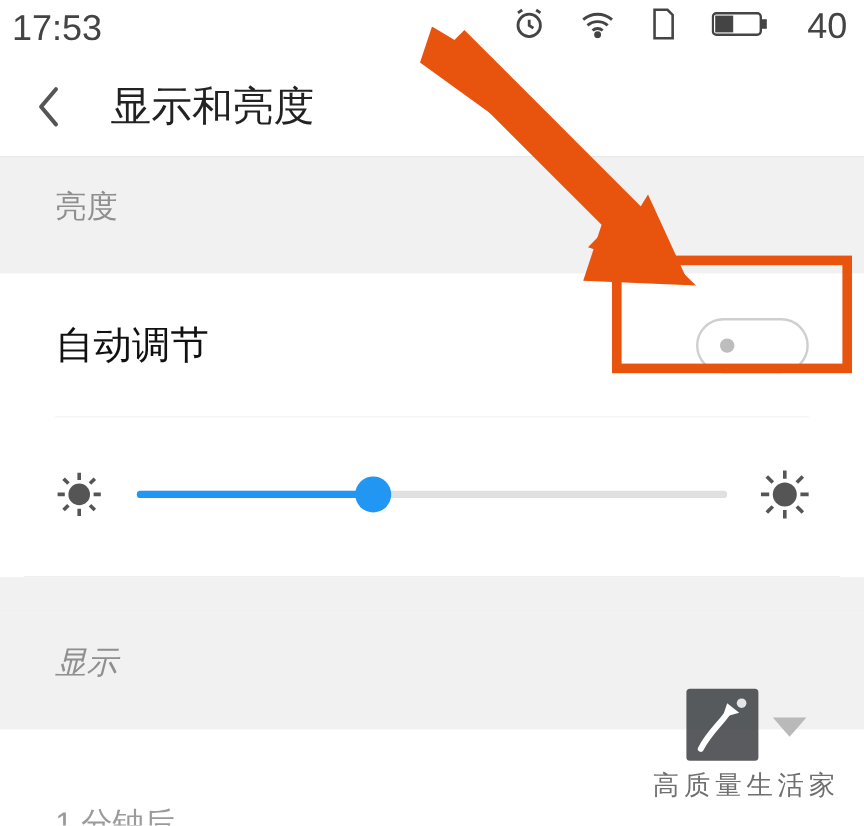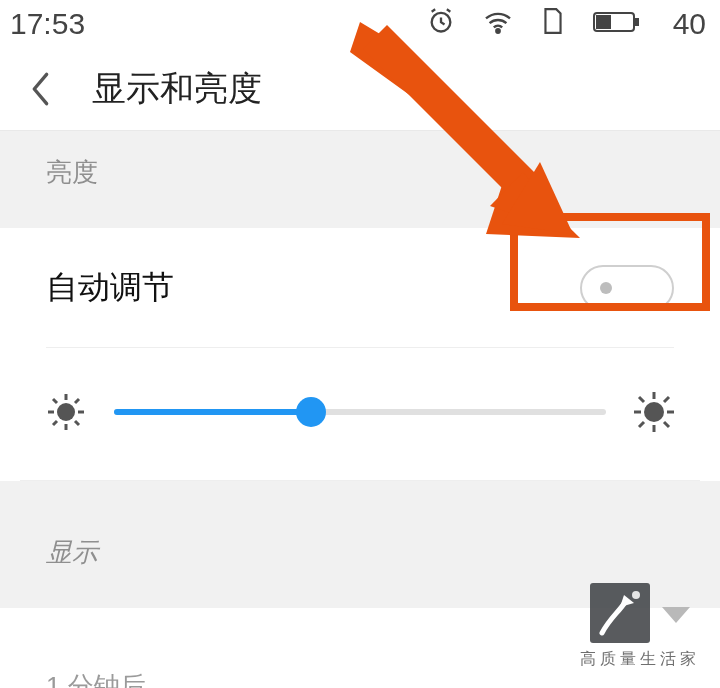--- a/index.html
+++ b/index.html
@@ -31,21 +31,21 @@
   .slider { flex: 1; height: 6px; position: relative; margin: 0 28px; }
   .slider-track { position: absolute; top: 50%; left: 0; right: 0; height: 6px; background: #e0e0e0; transform: translateY(-50%); border-radius: 3px; }
   .slider-fill { position: absolute; top: 50%; left: 0; height: 6px; background: #2196f3; transform: translateY(-50%); border-radius: 3px; }
   .slider-thumb { position: absolute; top: 50%; width: 30px; height: 30px; background: #2196f3; border-radius: 50%; transform: translate(-50%, -50%); }
   
   .watermark { position: absolute; right: 20px; bottom: 18px; display: flex; flex-direction: column; align-items: center; }
   .watermark .logo { display: flex; align-items: center; gap: 12px; }
   .watermark .logo-box { width: 60px; height: 60px; background: #4b4e51; border-radius: 3px; position: relative; opacity: 0.92; }
   .watermark .logo-box svg { position: absolute; inset: 0; }
   .watermark .tri { width: 0; height: 0; border-left: 14px solid transparent; border-right: 14px solid transparent; border-top: 16px solid #b9b9b9; transform: translateY(2px); }
-  .watermark .wm-text { font-size: 16px; color: #6f6f6f; letter-spacing: 4px; margin-top: 6px; }
+  .watermark .wm-text { font-size: 22px; color: #6f6f6f; letter-spacing: 4px; margin-top: 6px; }
   .root { position: relative; width: 720px; height: 688px; }
   .gap-fill { background: #f1f1f1; height: 30px; }
 </style>
 </head>
 <body>
 
 <div class="root">
 
   <div class="statusbar">
     <div>17:53</div>

